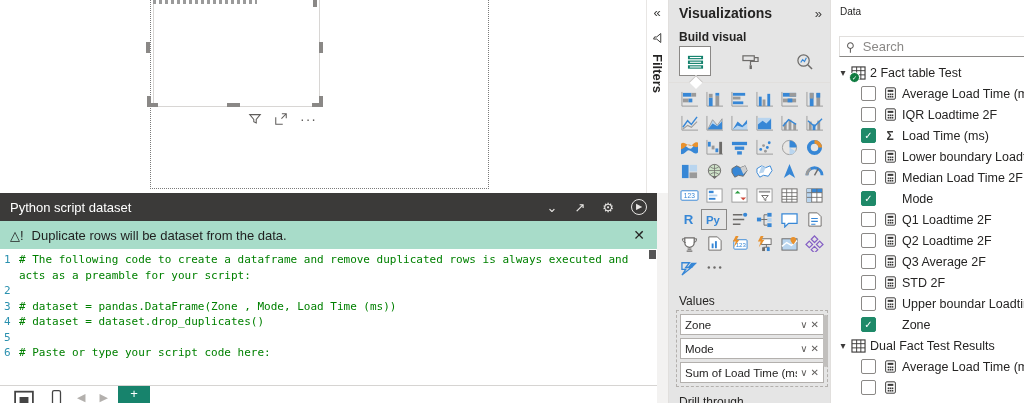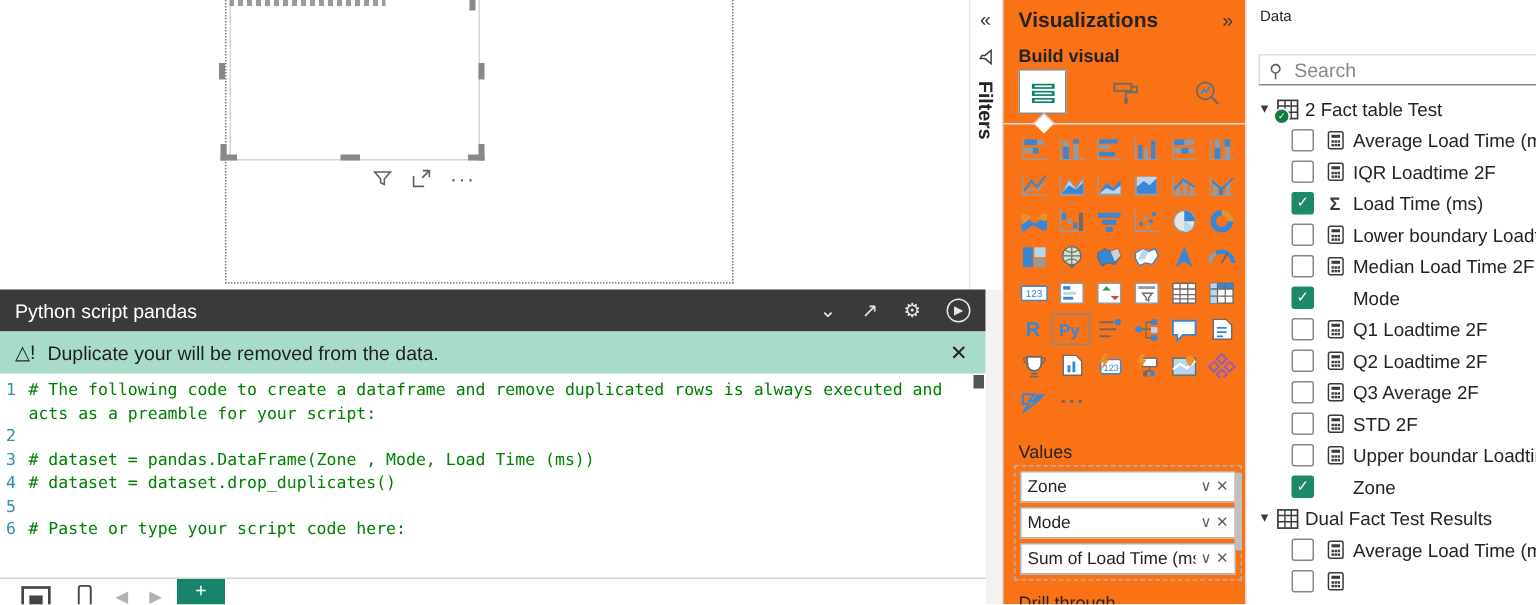--- a/index.html
+++ b/index.html
@@ -47,21 +47,21 @@
   .bottom-bar{left:0;top:385px;width:657px;height:18px;background:#fff;border-top:1px solid #d6d4d2;
               display:flex;align-items:flex-start;}
   .bb-icons{display:flex;align-items:flex-start;gap:14px;padding:3px 10px 0 12px;color:#444;}
   .nav-arrow{color:#b3b0ad;font-size:11px;padding-top:2px;}
   .page-tab{height:18px;line-height:17px;padding:0 18px;font-size:12px;color:#252423;border-left:1px solid #e1dfdd;cursor:pointer;}
   .page-tab.active{font-weight:700;}
   .add-page-tab{width:32px;height:18px;background:#17836c;color:#fff;text-align:center;line-height:16px;
                 font-size:13px;cursor:pointer;}
 
   
-  .viz-pane{left:668px;top:0;width:163px;height:403px;background:#f97316;border-left:1px solid #e1dfdd;
+  .viz-pane{left:668px;top:0;width:163px;height:403px;background:#e5e5e5;border-left:1px solid #e1dfdd;
             border-right:1px solid #e1dfdd;box-sizing:border-box;}
   .viz-head{position:absolute;left:10px;top:5px;width:143px;display:flex;align-items:center;}
   .viz-title{font-size:14px;font-weight:700;flex:1;}
   .viz-expand{font-size:13px;color:#3b3a39;cursor:pointer;}
   .build-label{position:absolute;left:10px;top:30px;font-size:12px;font-weight:700;}
   .viz-tabs{position:absolute;left:10px;top:46px;width:140px;display:flex;justify-content:space-between;align-items:center;}
   .viz-tab{width:30px;height:28px;display:flex;align-items:center;justify-content:center;cursor:pointer;}
   .viz-tab.selected{border:1px solid #8a8886;background:#fff;}
   .tab-caret{position:absolute;left:22px;top:77px;width:9px;height:9px;background:#fff;
              border-left:1px solid #c8c6c4;border-top:1px solid #c8c6c4;transform:rotate(45deg);z-index:2;}
@@ -147,31 +147,31 @@
       <svg width="12" height="12" viewBox="0 0 16 16">
           <path d="M2 3h12l-4.6 5.4v4.2l-2.8-1.4V8.4z" fill="none" stroke="#3b3a39" stroke-width="1.3" transform="rotate(90 8 8)"></path>
         </svg>
     </span>
     <span class="filters-label">Filters</span>
   </div>
   <div class="abs gap-strip"></div>
 
   <div class="abs script-editor">
     <div class="se-header">
-      <span class="se-title">Python script pandas</span>
+      <span class="se-title">Python script dataset</span>
       <span class="se-icons">
         <span>⌄</span>
         <span>↗</span>
         <span>⚙</span>
         <span class="play-circle">▶</span>
       </span>
     </div>
     <div class="se-warning">
       <span style="margin-right:8px;">△!</span>
-      <span class="warn-text">Duplicate your will be removed from the data.</span>
+      <span class="warn-text">Duplicate rows will be dataset from the data.</span>
       <span class="warn-close">✕</span>
     </div>
     <div class="se-code" id="code-area">
         <div class="code-line">
           <span class="ln">1</span>
           <span class="ctext"># The following code to create a dataframe and remove duplicated rows is always executed and acts as a preamble for your script:</span>
         </div>
         <div class="code-line">
           <span class="ln">2</span>
           <span class="ctext"></span>

